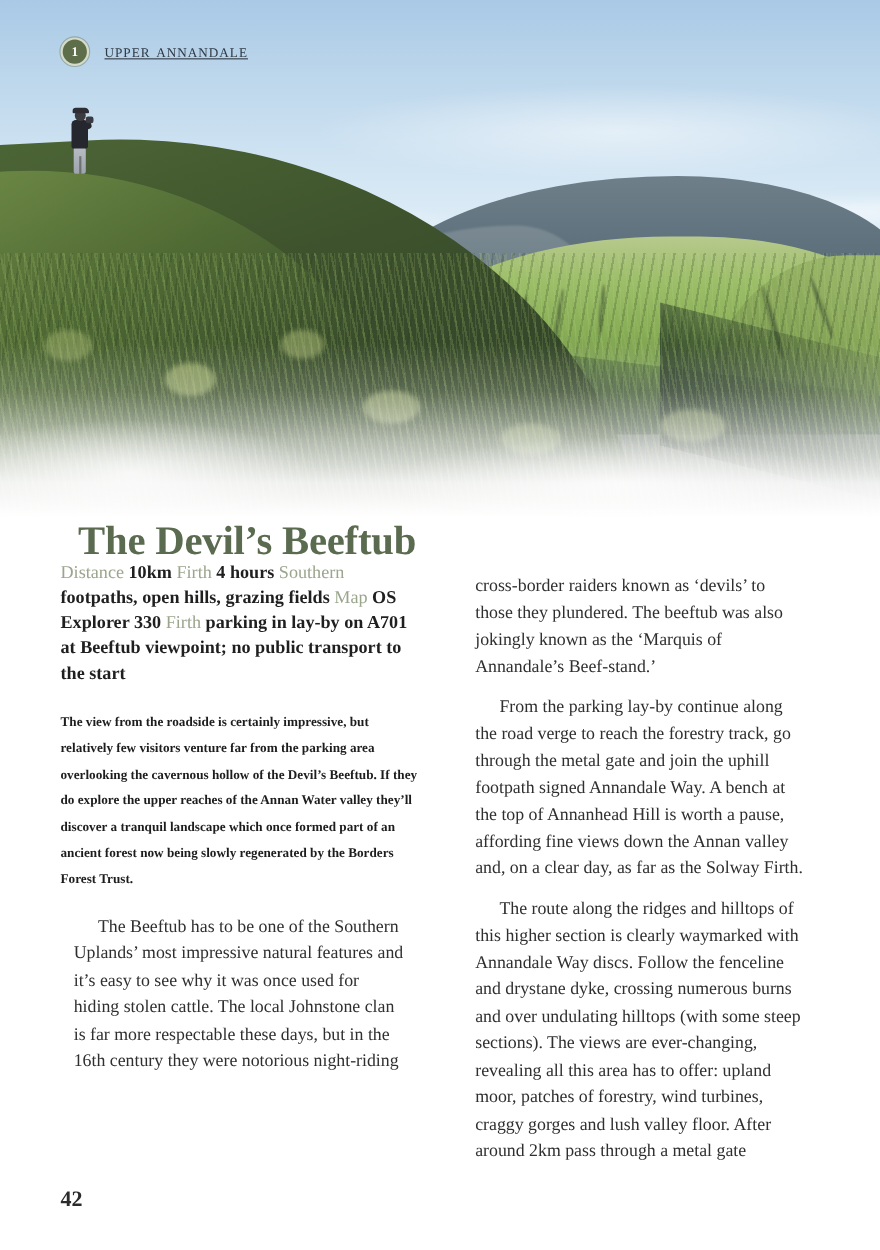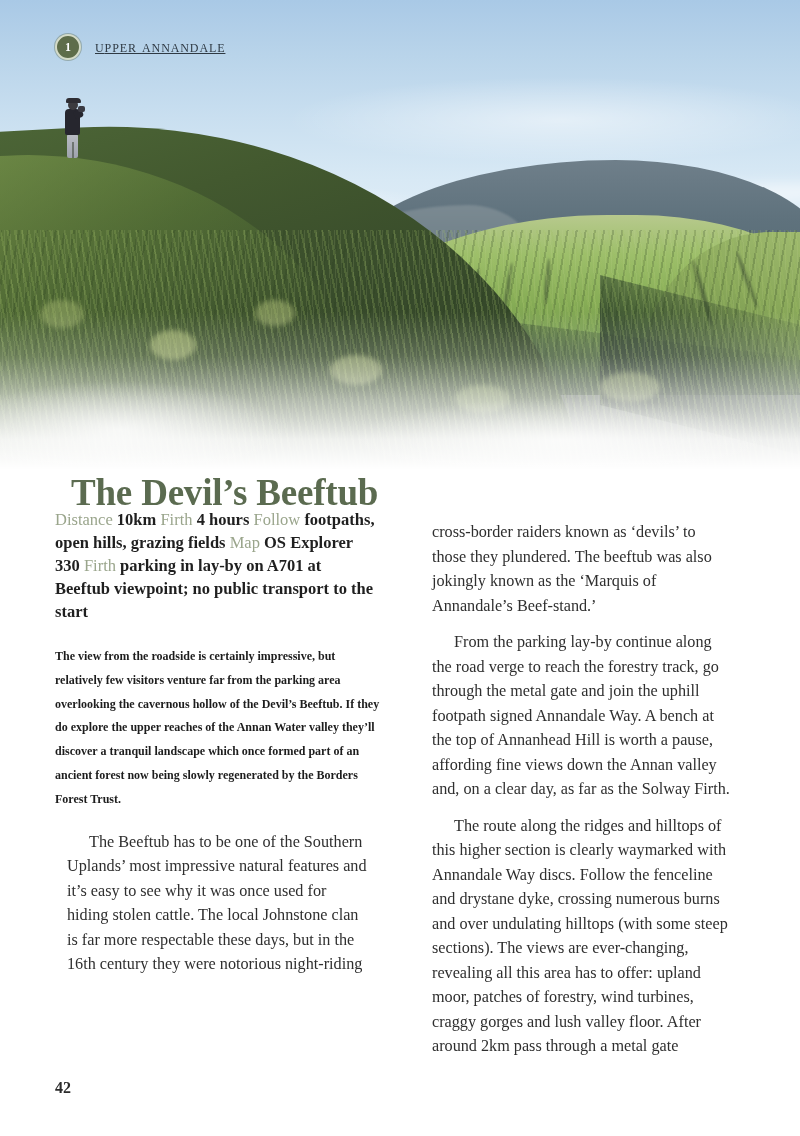--- a/index.html
+++ b/index.html
@@ -240,21 +240,21 @@
     margin: 12px;
     color: #2f2f2f;
     text-indent: 0;
   }
   p.body + p.body { text-indent: 22px; font-family: Liberation Serif, serif; }
   p.body.indent { text-indent: 22px; }
 
   .folio {
     position: absolute;
     left: 55px; top: 1079px;
-    font-size: 16px;
+    font-size: 20px;
     font-weight: 700;
     color: #2b2b2b;
   }
 </style>
 </head>
 <body>
 
 <div class="photo">
   <div class="sky"></div>
 
@@ -311,21 +311,21 @@
 <h1 class="page-title">The Devil’s Beeftub</h1>
 
 <div class="columns">
 
   <div class="col">
 
     <p class="meta"><span class="lbl">Distance</span>
       <span>10km</span>
       <span class="lbl">Firth</span>
       <span>4 hours</span>
-      <span class="lbl">Follow</span>
+      <span class="lbl">Southern</span>
       <span>footpaths, open hills, grazing fields</span>
       <span class="lbl">Map</span>
       <span>OS Explorer 330</span>
       <span class="lbl">Firth</span>
       <span>parking in lay-by on A701 at Beeftub viewpoint; no public transport to the start</span>
     </p>
 
     <p class="lead">The view from the roadside is certainly impressive, but relatively few visitors venture far from the parking area overlooking the cavernous hollow of the Devil’s Beeftub. If they do explore the upper reaches of the Annan Water valley they’ll discover a tranquil landscape which once formed part of an ancient forest now being slowly regenerated by the Borders Forest Trust.</p>
 
     <p class="body indent">The Beeftub has to be one of the Southern Uplands’ most impressive natural features and it’s easy to see why it was once used for hiding stolen cattle. The local Johnstone clan is far more respectable these days, but in the 16th century they were notorious night-riding</p>

